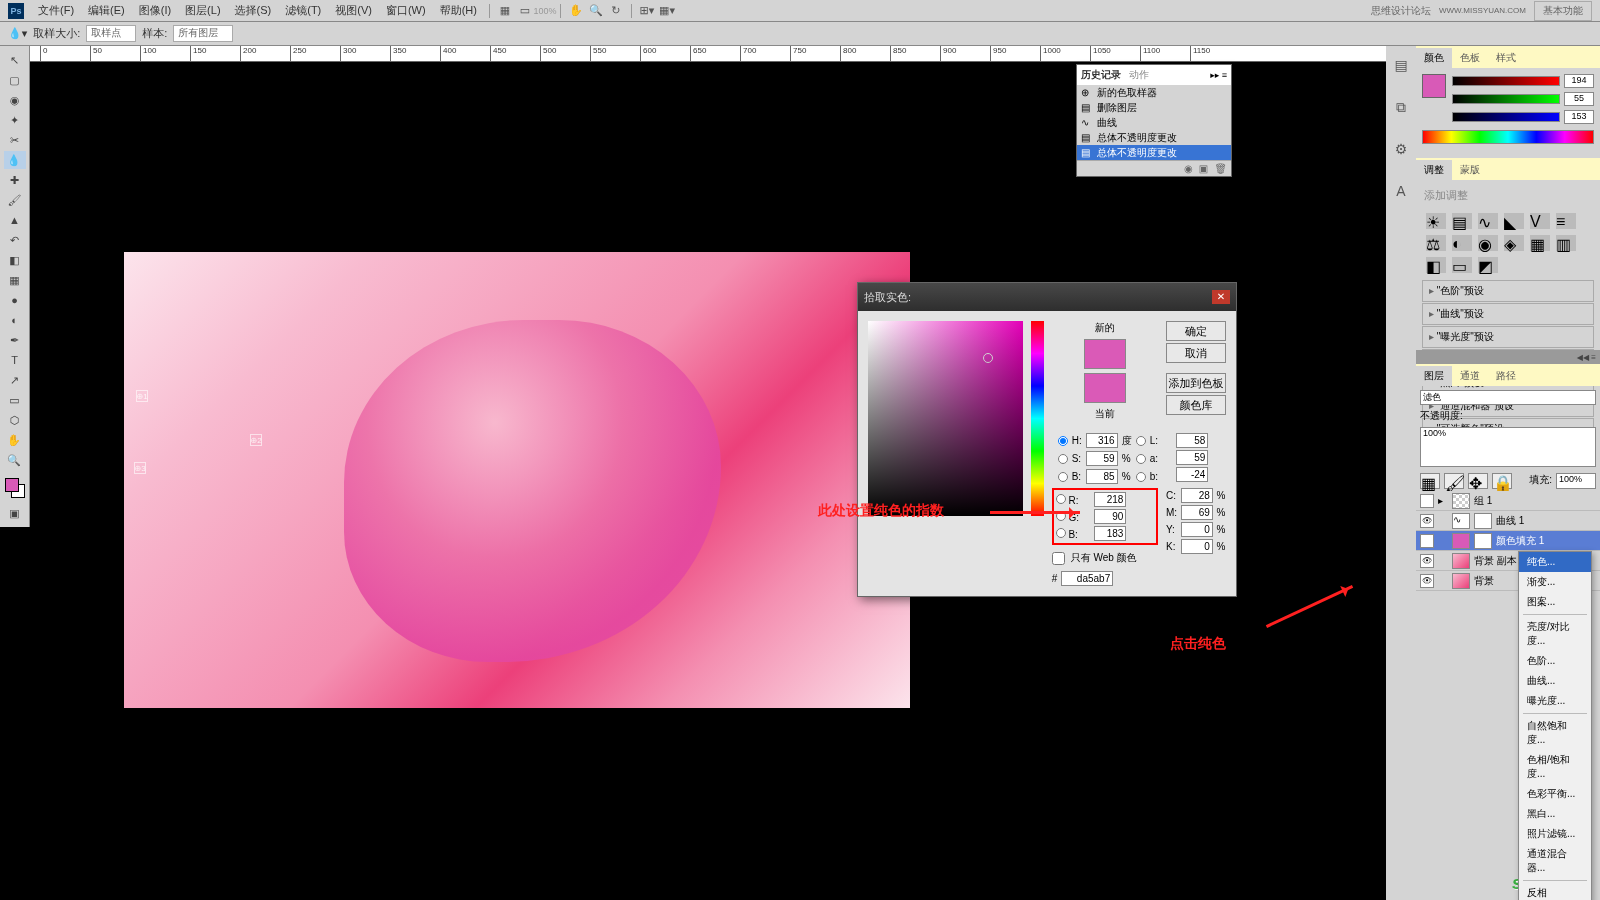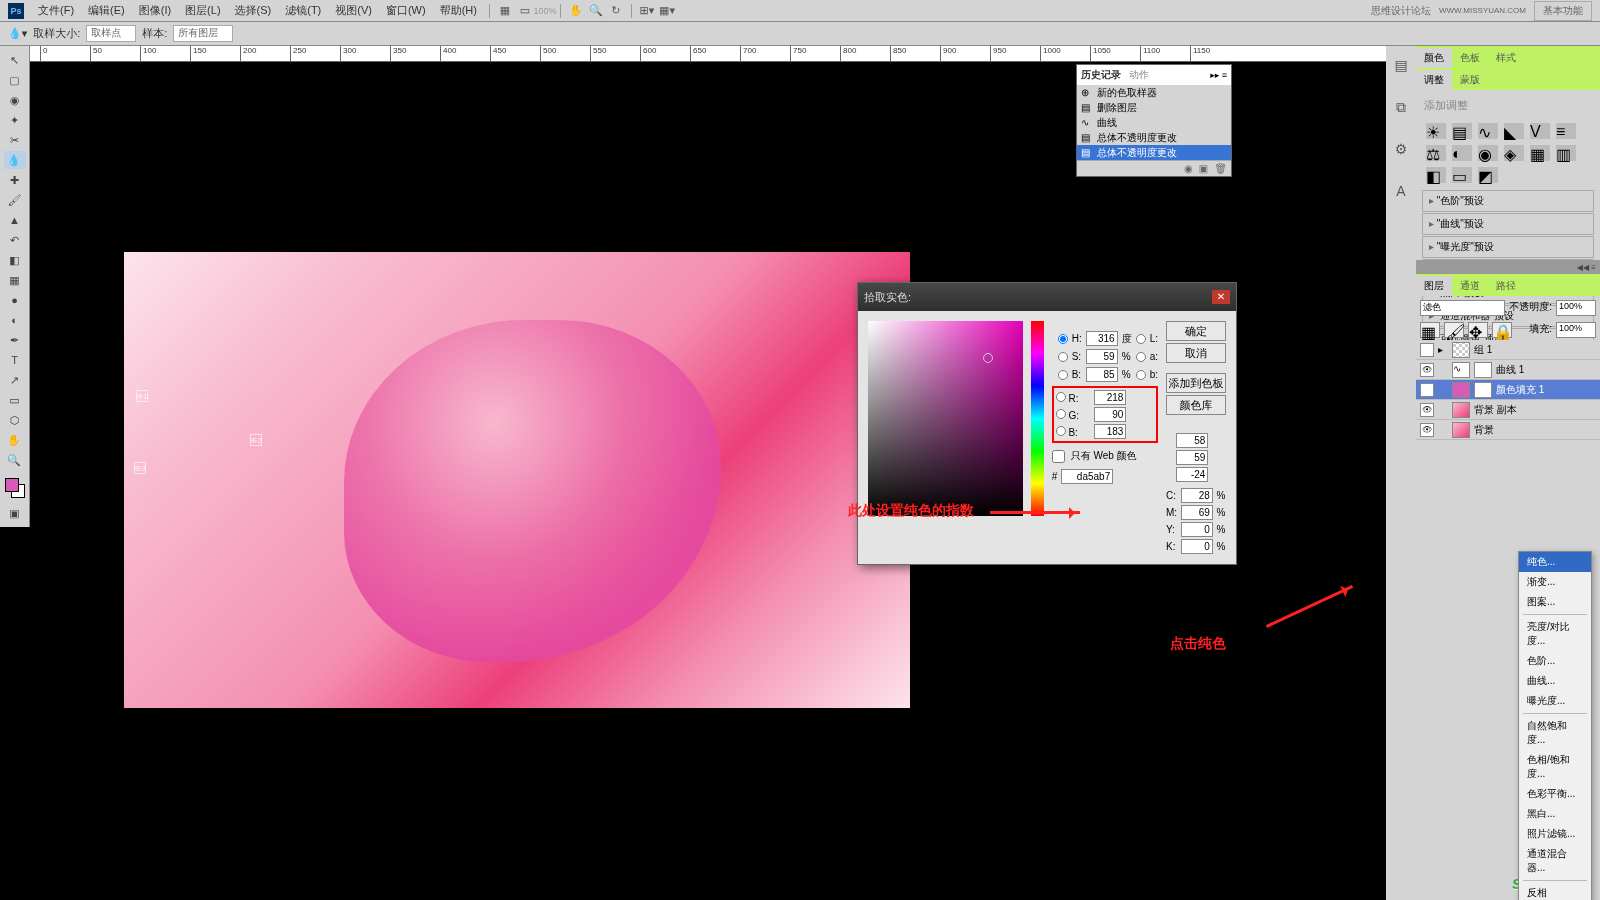--- a/index.html
+++ b/index.html
@@ -33,21 +33,21 @@
 .canvas-area { position: absolute; left: 30px; top: 62px; right: 184px; bottom: 0; background: #000; }
 .image-canvas { position: absolute; left: 94px; top: 190px; width: 786px; height: 456px; background: linear-gradient(135deg, #fce4ec 0%, #f8bbd0 20%, #f48fb1 50%, #ec407a 65%, #f48fb1 80%, #fce4ec 100%); overflow: hidden; }
 .baby-shape { position: absolute; left: 28%; top: 15%; width: 48%; height: 75%; background: radial-gradient(ellipse at 40% 30%, #f8bbd0 0%, #ec6fa8 40%, #e448a0 70%); border-radius: 50% 45% 60% 40%; opacity: 0.9; }
 .sampler-mark { position: absolute; width: 12px; height: 12px; border: 1px solid rgba(255,255,255,0.6); display: flex; align-items: center; justify-content: center; font-size: 8px; color: rgba(255,255,255,0.8); }
 
 
 .right-panels { position: absolute; right: 0; top: 46px; width: 184px; background: #d4d4d4; bottom: 0; display: flex; flex-direction: column; }
 .right-strip { position: absolute; right: 184px; top: 46px; width: 30px; background: #d4d4d4; bottom: 0; display: flex; flex-direction: column; align-items: center; padding-top: 8px; gap: 20px; }
 .strip-btn { width: 22px; height: 22px; color: #555; display: flex; align-items: center; justify-content: center; font-size: 14px; }
 
-.panel-tabs { height: 22px; background: #bef264; display: flex; align-items: flex-end; font-size: 10px; }
+.panel-tabs { height: 22px; background: #fef9c3; display: flex; align-items: flex-end; font-size: 10px; }
 .panel-tab { padding: 3px 8px; color: #555; cursor: pointer; }
 .panel-tab.active { background: #d4d4d4; color: #000; }
 
 .color-panel { height: 90px; padding: 6px; }
 .color-sliders { display: flex; flex-direction: column; gap: 4px; }
 .slider-row { display: flex; align-items: center; gap: 4px; }
 .slider-track { flex: 1; height: 10px; border: 1px solid #888; }
 .slider-val { width: 30px; height: 14px; background: #fff; border: 1px solid #888; font-size: 9px; text-align: center; }
 .color-strip { height: 14px; background: linear-gradient(90deg, red, yellow, lime, cyan, blue, magenta, red); margin-top: 6px; border: 1px solid #888; }
 .color-box { width: 24px; height: 24px; background: #d85ab7; border: 1px solid #666; }
@@ -55,21 +55,21 @@
 .adjust-panel { height: 170px; padding: 4px; }
 .adjust-label { font-size: 11px; color: #888; padding: 4px; }
 .adjust-icons { display: flex; flex-wrap: wrap; gap: 6px; padding: 6px; }
 .adj-ic { width: 20px; height: 16px; background: #bbb; }
 .preset-list { font-size: 10px; }
 .preset-item { padding: 3px 6px; border: 1px solid #aaa; margin: 1px 2px; cursor: pointer; }
 .preset-item::before { content: "▸ "; color: #666; }
 
 
 .layers-panel { flex: 1; display: flex; flex-direction: column; }
-.layers-controls { padding: 4px; display: flex; gap: 4px; font-size: 10px; flex-wrap: wrap; }
+.layers-controls { padding: 4px; display: flex; gap: 4px; font-size: 10px; flex-wrap: wrap; flex-direction: column; }
 .layers-sel { height: 16px; flex: 1; background: #fff; border: 1px solid #888; font-size: 9px; padding: 0 2px; }
 .layer-icons-row { display: flex; gap: 4px; padding: 2px 4px; }
 .lay-ic { width: 20px; height: 16px; border: 1px solid #888; background: #eee; }
 .layers-list { flex: 1; overflow: auto; background: #d4d4d4; }
 .layer-row { height: 20px; display: flex; align-items: center; gap: 4px; padding: 0 4px; font-size: 10px; border-bottom: 1px solid #bbb; }
 .layer-row.selected { background: #5a7dd4; color: #fff; }
 .layer-eye { width: 14px; height: 14px; border: 1px solid #888; background: #fff; font-size: 8px; display: flex; align-items: center; justify-content: center; }
 .layer-thumb { width: 18px; height: 16px; border: 1px solid #888; background: #fff; }
 .layer-thumb.pink { background: #d85ab7; }
 .layer-thumb.img { background: linear-gradient(135deg,#f8bbd0,#ec407a); }
@@ -227,20 +227,40 @@
   <div class="strip-btn">A</div>
 </div>
 
 <div class="right-panels">
 
   <div class="panel-tabs">
     <span class="panel-tab active">颜色</span>
     <span class="panel-tab">色板</span>
     <span class="panel-tab">样式</span>
   </div>
+  <div class="color-panel">
+    <div style="display:flex;gap:6px">
+      <div class="color-box"></div>
+      <div class="color-sliders" style="flex:1">
+        <div class="slider-row">
+            <div class="slider-track" style="background:linear-gradient(90deg,#000,#f00)"></div>
+            <div class="slider-val">194</div>
+          </div>
+        <div class="slider-row">
+            <div class="slider-track" style="background:linear-gradient(90deg,#000,#0f0)"></div>
+            <div class="slider-val">55</div>
+          </div>
+        <div class="slider-row">
+            <div class="slider-track" style="background:linear-gradient(90deg,#000,#00f)"></div>
+            <div class="slider-val">153</div>
+          </div>
+      </div>
+    </div>
+    <div class="color-strip"></div>
+  </div>
 
   <div class="panel-tabs">
     <span class="panel-tab active">调整</span>
     <span class="panel-tab">蒙版</span>
   </div>
   <div class="adjust-panel">
     <div class="adjust-label">添加调整</div>
     <div class="adjust-icons">
       <div class="adj-ic">☀</div>
       <div class="adj-ic">▤</div>
@@ -367,20 +387,26 @@
   <div class="dialog-title">
     <span>拾取实色:</span>
     <span class="dialog-close">✕</span>
   </div>
   <div class="dialog-body">
     <div class="color-field">
       <div class="color-cursor"></div>
     </div>
     <div class="hue-strip"></div>
     <div style="display:flex;flex-direction:column;gap:2px">
+      <div class="color-preview-col">
+        <span style="font-size:10px">新的</span>
+        <div class="color-prev-box" style="background:#da5ab7"></div>
+        <div class="color-prev-box" style="background:#da5ab7"></div>
+        <span style="font-size:10px">当前</span>
+      </div>
       <div class="color-inputs" style="margin-top:10px">
         <input type="radio" class="col-radio" checked="" style="">
           <span>H:</span>
           <input class="col-inp" value="316" style="">
           <span>度</span>
         <input type="radio" class="col-radio" style="">
           <span>L:</span>
         <input type="radio" class="col-radio" style="">
           <span>S:</span>
           <input class="col-inp" value="59" style="">
@@ -443,21 +469,21 @@
           <input class="col-inp" value="0" style="">
           <span>%</span>
         <span>K:</span>
           <input class="col-inp" value="0" style="">
           <span>%</span>
       </div>
     </div>
   </div>
 </div>
 
-<div class="anno" style="left:848px;top:502px">此处设置纯色的指数</div>
+<div class="anno" style="left:818px;top:502px">此处设置纯色的指数</div>
 <div class="anno-arrow" style="left:990px;top:511px;width:90px"></div>
 
 <div class="anno" style="left:1170px;top:635px">点击纯色</div>
 <div class="anno-arrow" style="left:1262px;top:605px;width:95px;transform:rotate(-25deg)"></div>
 
 <div class="ctx-menu">
   <div class="ctx-item selected">纯色...</div>
   <div class="ctx-item">渐变...</div>
   <div class="ctx-item">图案...</div>
   <div class="ctx-sep"></div>

